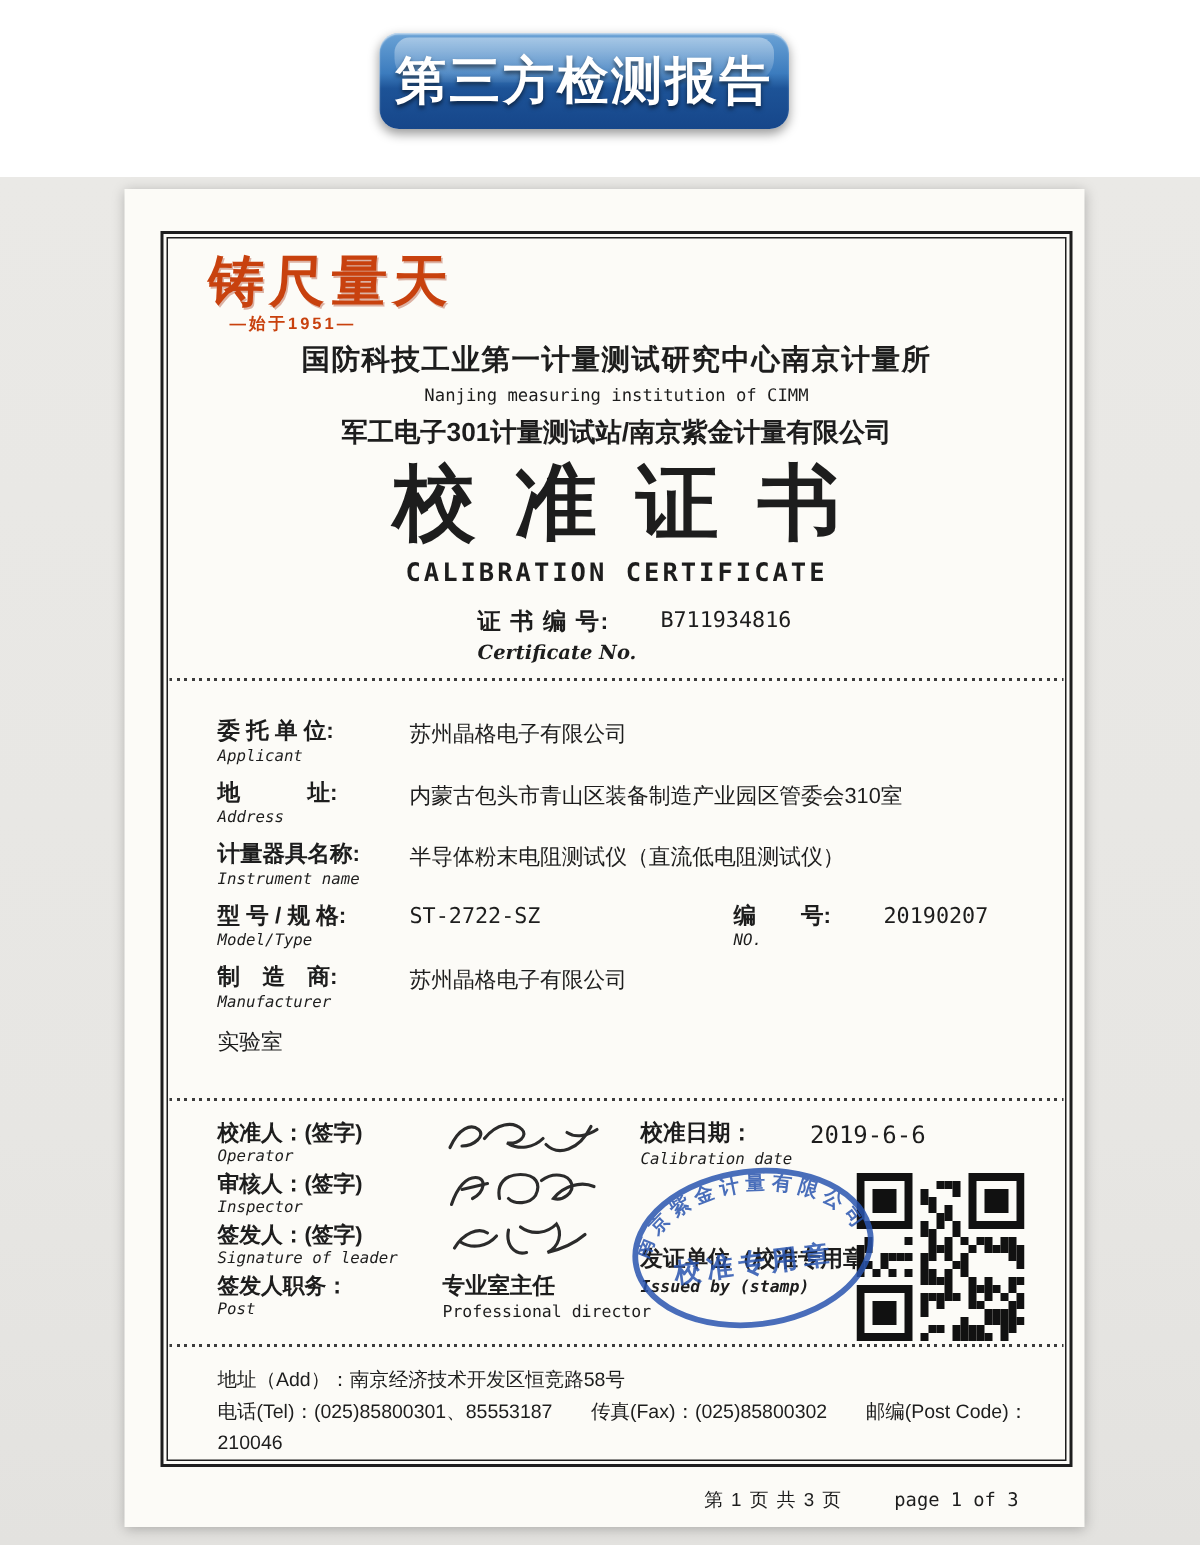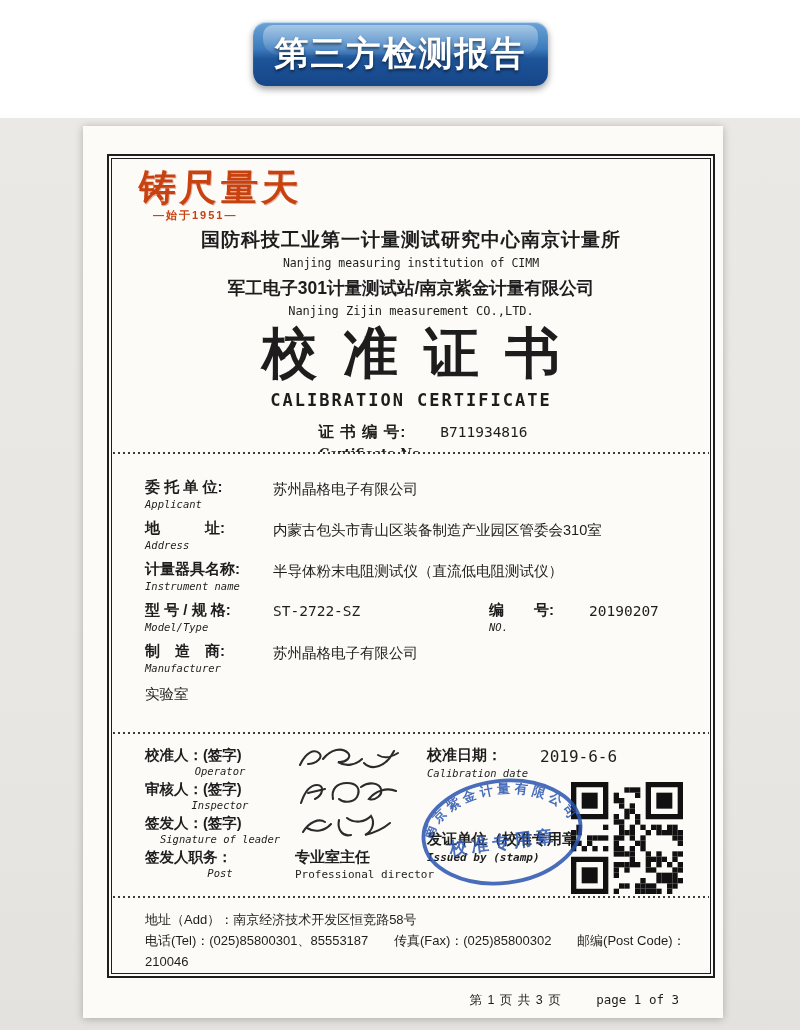--- a/index.html
+++ b/index.html
@@ -4,21 +4,21 @@
 <style>
   html,body{margin:0;padding:0;}
   body{
     width:800px;height:1030px;position:relative;overflow:hidden;
     background:#ffffff;
     font-family:"Liberation Sans", sans-serif;
     color:#1d1d1d;
   }
   
   .banner{
-    position:absolute;top:22px;left:253px;width:295px;height:64px;
+    position:absolute;top:22px;left:253px;width:273px;height:64px;
     border-radius:13px;
     background:linear-gradient(180deg,#6ba3d6 0%,#3c7cbe 42%,#1d5397 58%,#16468a 100%);
     box-shadow:0 3px 7px rgba(0,0,0,.4), inset 0 1px 1px rgba(255,255,255,.6);
     display:flex;align-items:center;justify-content:center;
   }
   .banner::before{
     content:"";position:absolute;left:10px;right:10px;top:3px;height:30px;
     border-radius:10px 10px 16px 16px;
     background:linear-gradient(180deg,rgba(255,255,255,.42),rgba(255,255,255,.05));
     pointer-events:none;
@@ -87,21 +87,21 @@
   .flabel .en{font-size:10.5px;font-style:italic;font-family:"DejaVu Sans Mono", monospace;margin-top:1px;}
   .fvalue{flex:1;font-size:14.5px;padding-top:2px;}
   .serial-label{width:100px;flex:0 0 100px;margin-left:8px;}
   .serial-value{width:110px;font-size:14.5px;padding-top:2px;font-family:"DejaVu Sans Mono", monospace;}
   .mono-val{font-family:"DejaVu Sans Mono", monospace;}
   
   .sec-signs{height:162px;padding:12px 0 0 36px;position:relative;flex:0 0 162px;}
   .srow{display:flex;margin-bottom:3px;align-items:flex-start;}
   .slabel{width:150px;flex:0 0 150px;}
   .slabel .cn{font-size:14.5px;font-weight:bold;}
-  .slabel .en{font-size:10.5px;font-style:italic;font-family:"DejaVu Sans Mono", monospace;margin-top:0;text-align:center;}
+  .slabel .en{font-size:10.5px;font-style:italic;font-family:"DejaVu Sans Mono", monospace;margin-top:0;}
   .sig{width:110px;height:30px;margin-top:-2px;}
   .post-val .cn{font-size:15px;font-weight:bold;}
   .post-val .en{font-size:11px;font-family:"DejaVu Sans Mono", monospace;margin-top:1px;}
   .right-col{position:absolute;left:318px;top:12px;width:280px;}
   .date-row{display:flex;}
   .date-label{font-size:15px;font-weight:bold;}
   .date-value{font-size:16px;margin-left:38px;font-family:"DejaVu Sans Mono", monospace;padding-top:1px;}
   .date-en{font-size:10.5px;font-style:italic;font-family:"DejaVu Sans Mono", monospace;margin-top:1px;}
   .issued{position:absolute;left:318px;top:96px;z-index:1;}
   .issued .cn{font-size:15px;font-weight:bold;}
@@ -134,21 +134,20 @@
   <div class="frame">
 
     <section class="sec-header">
       <div>
         <span class="logo-title">铸尺量天</span>
       </div>
       <div class="logo-sub">—始于1951—</div>
       <div class="org-cn1">国防科技工业第一计量测试研究中心南京计量所</div>
       <div class="org-en1">Nanjing measuring institution of CIMM</div>
       <div class="org-cn2">军工电子301计量测试站/南京紫金计量有限公司</div>
-      <div class="org-en2">Nanjing Zijin measurement CO.,LTD.</div>
       <div class="cert-title">校准证书</div>
       <div class="cert-title-en">CALIBRATION CERTIFICATE</div>
       <div class="certno">
         <div>
           <div class="certno-cn">证 书 编 号:</div>
           <div class="certno-en">Certificate No.</div>
         </div>
         <div class="certno-val">B711934816</div>
       </div>
     </section>

